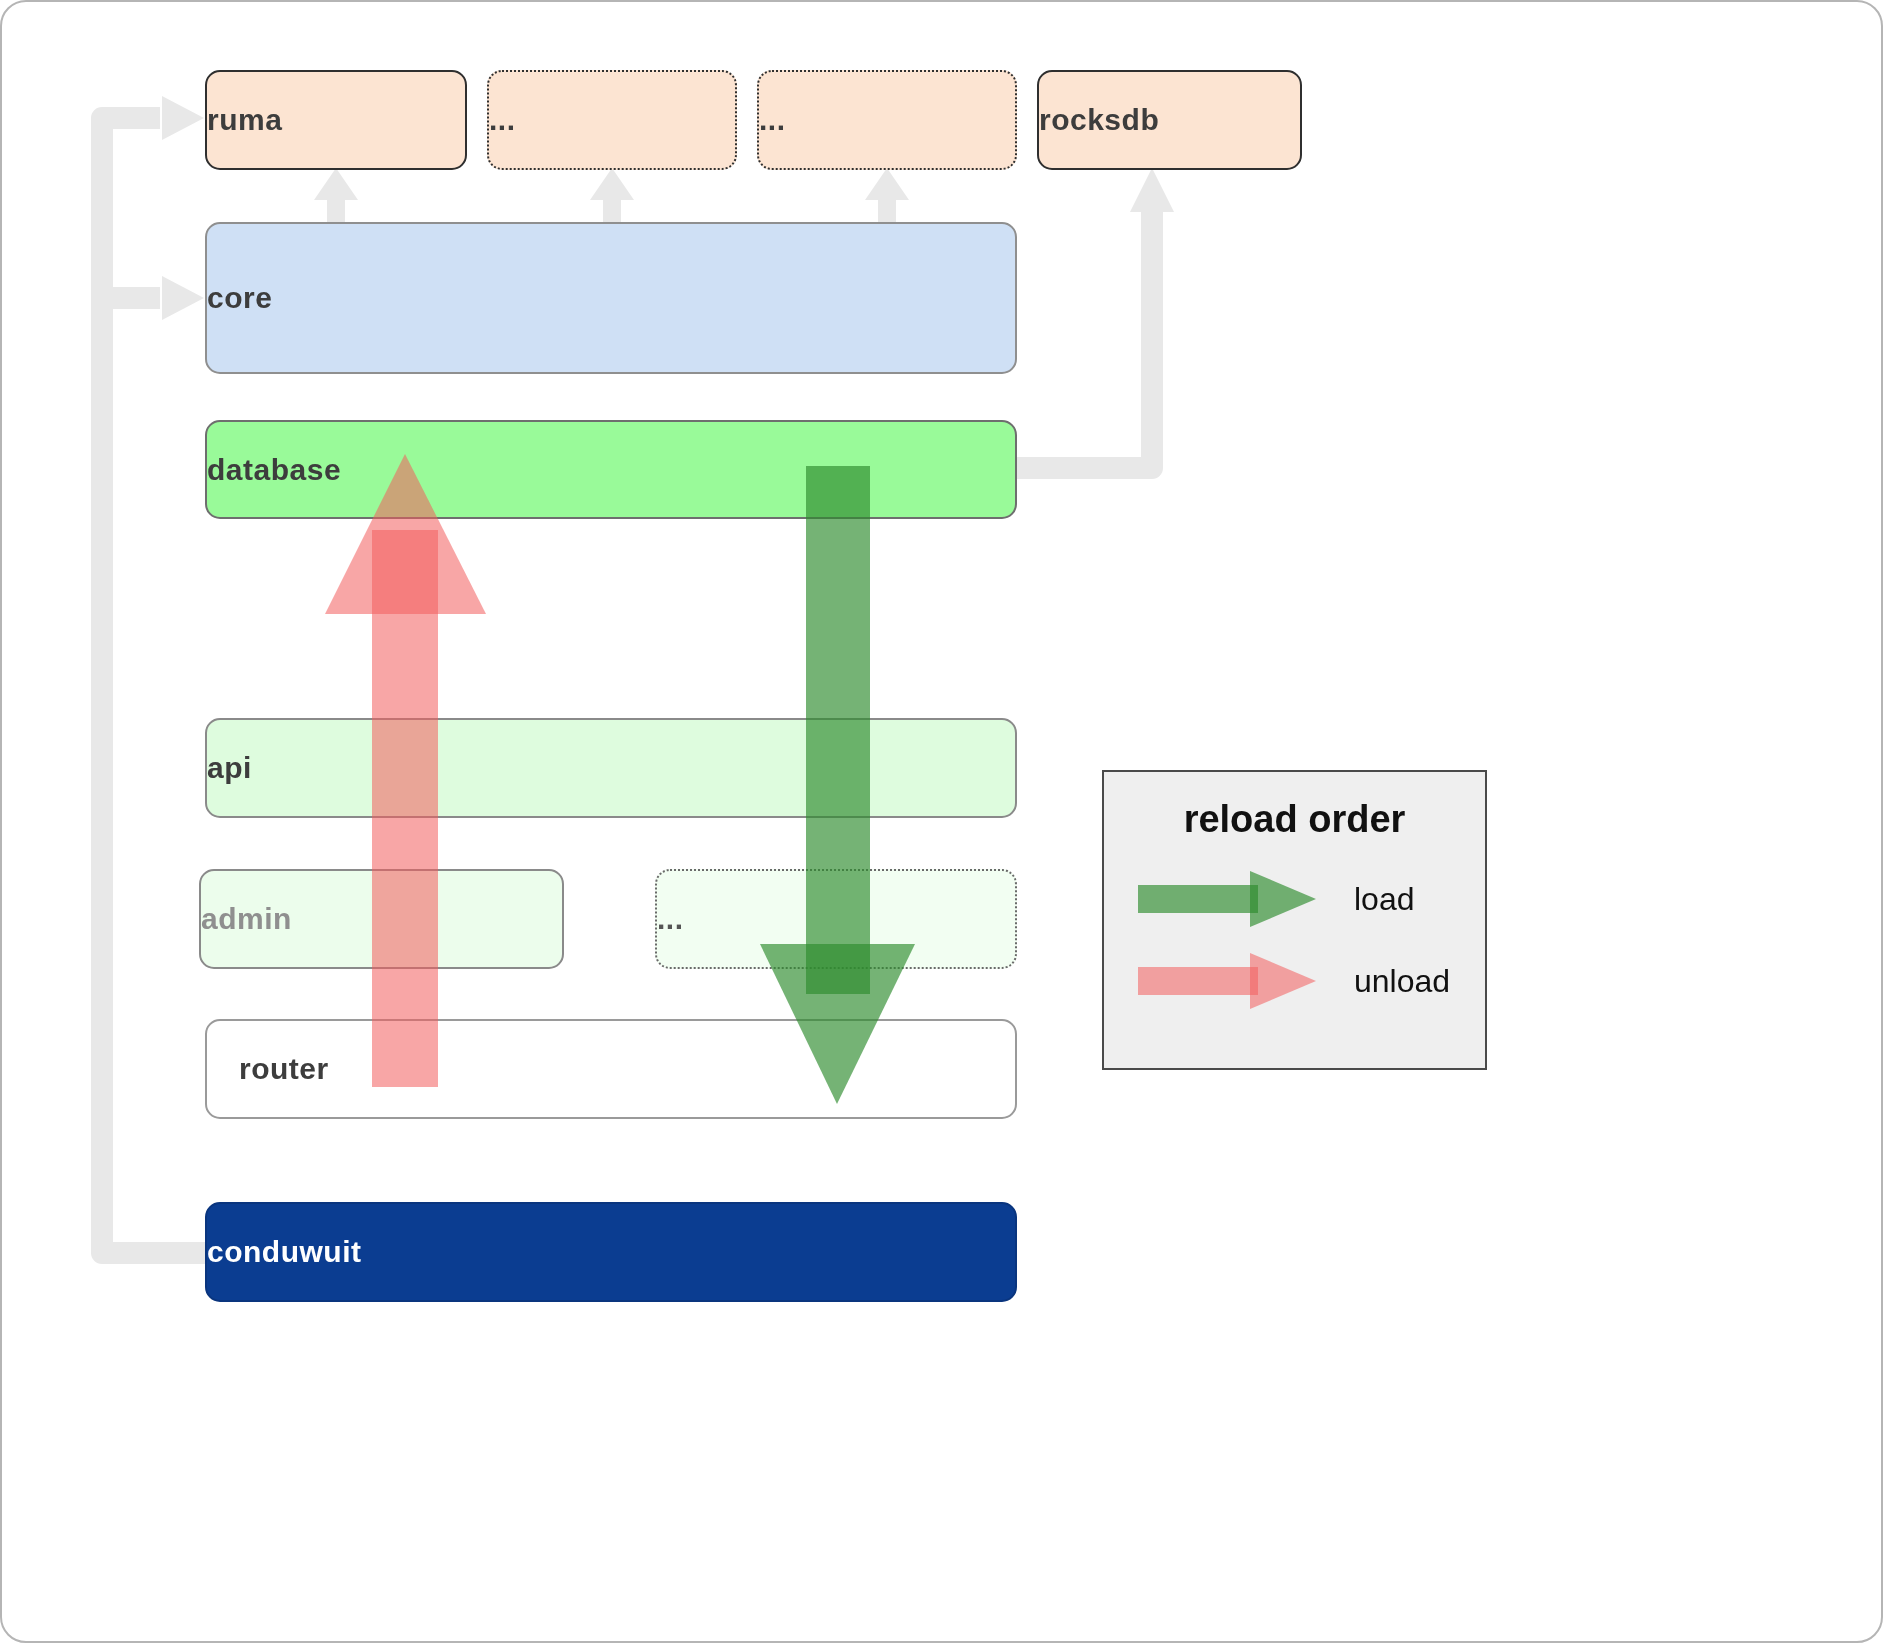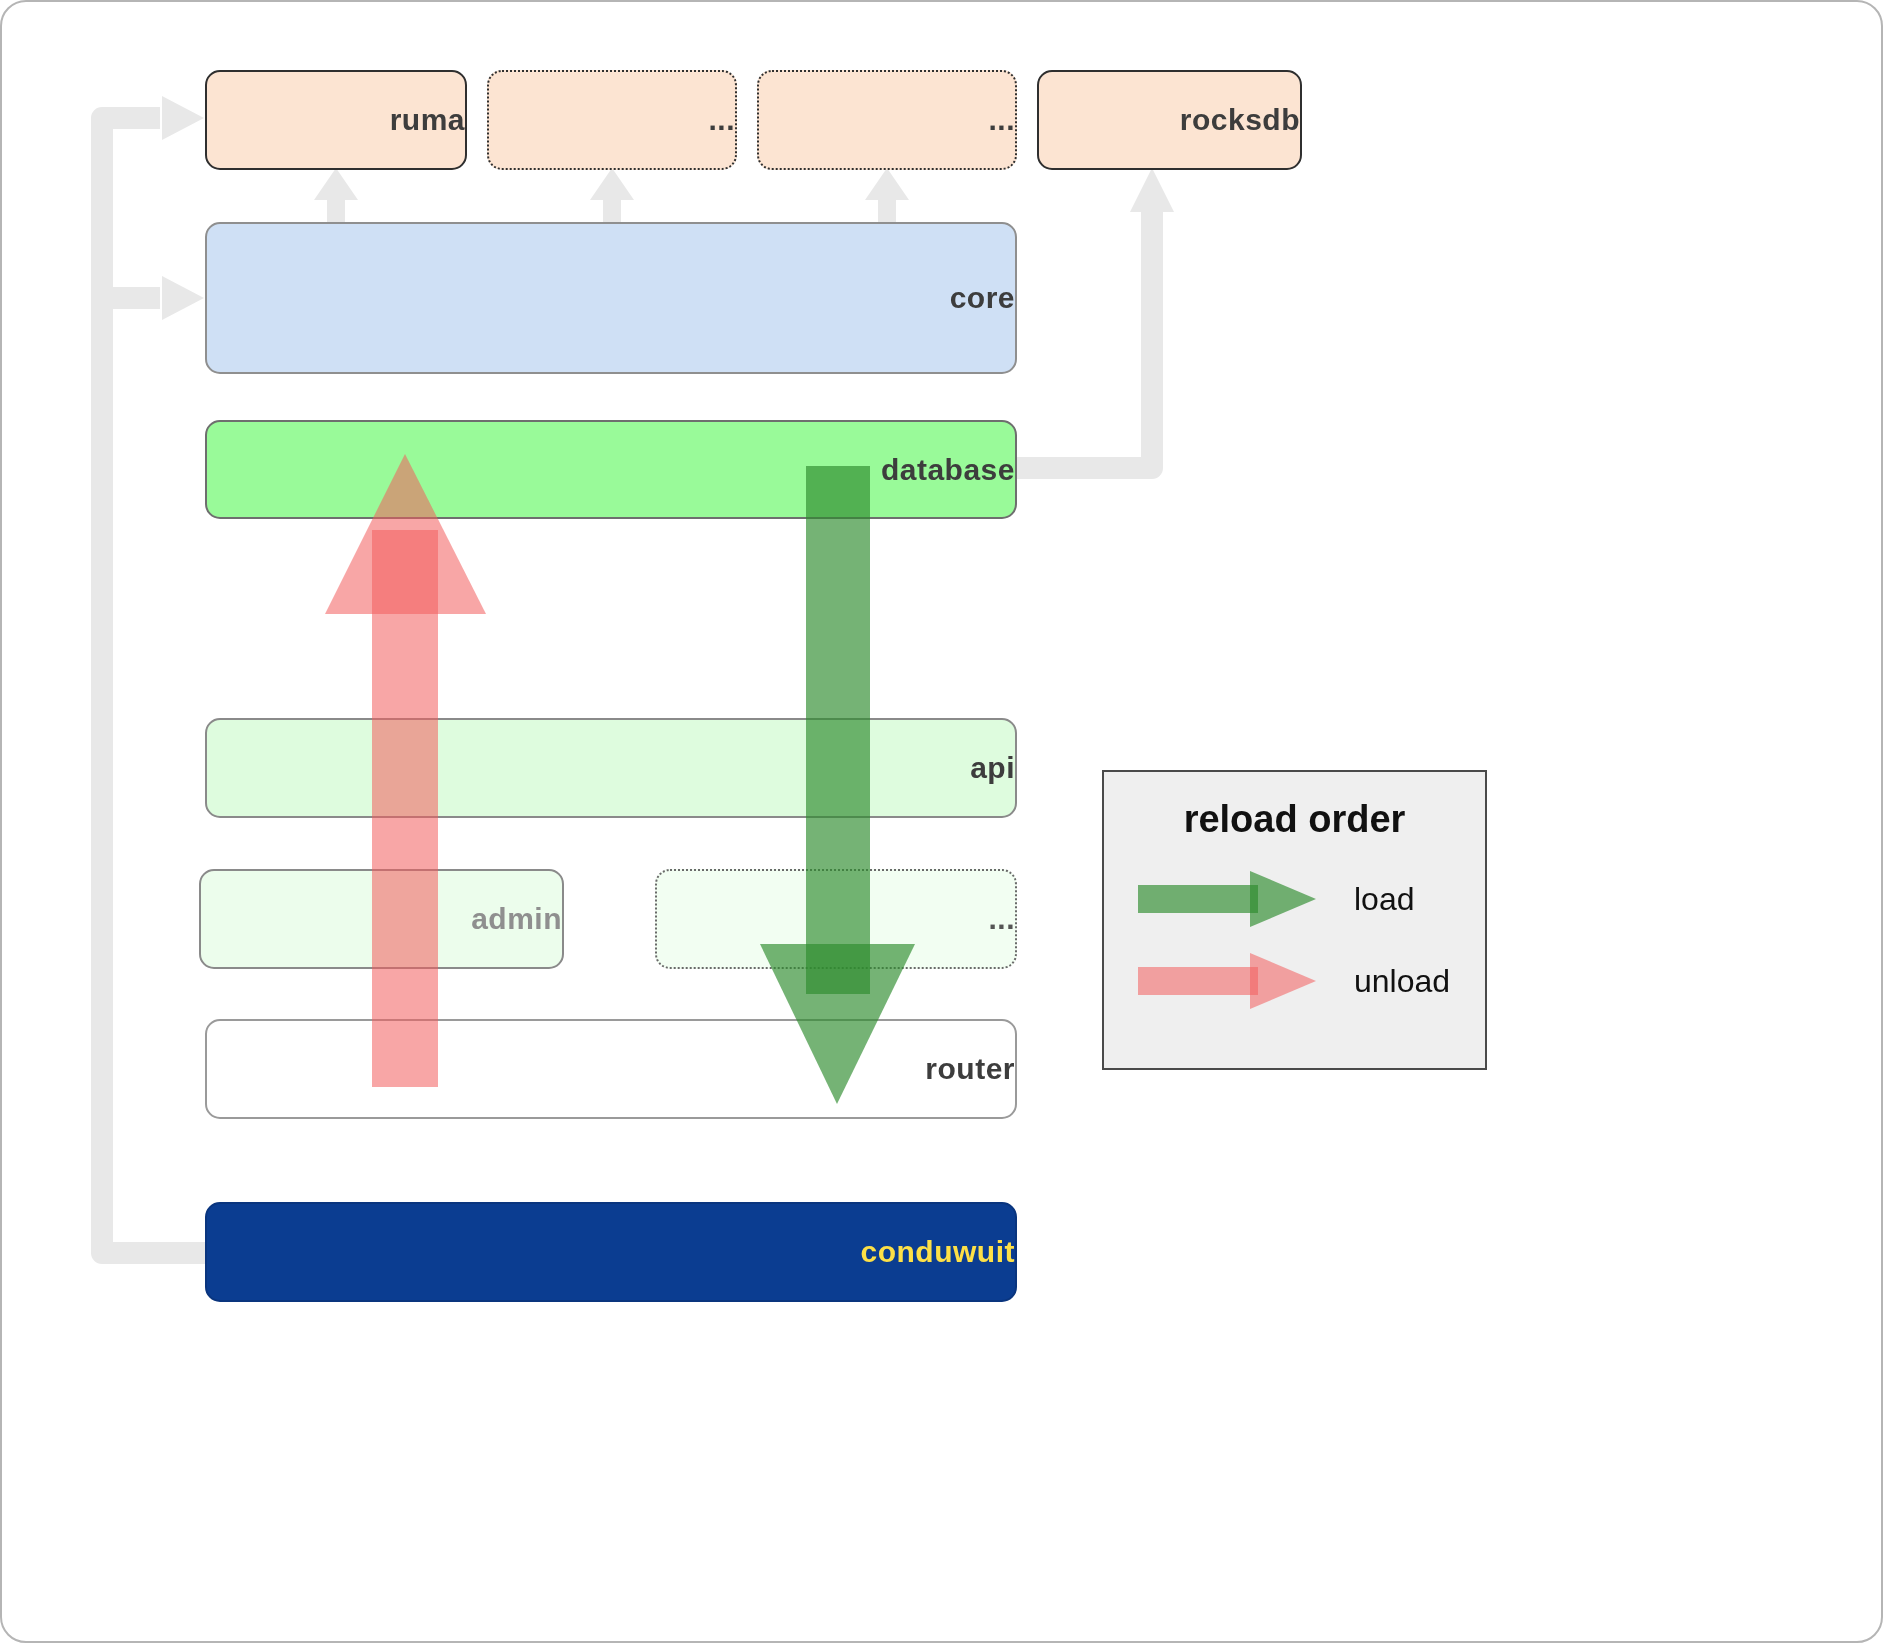--- a/index.html
+++ b/index.html
@@ -20,41 +20,41 @@
     position: absolute;
     left: 0; top: 0;
     width: 1883px; height: 1643px;
     pointer-events: none;
   }
 
   .node {
     position: absolute;
     display: flex;
     align-items: center;
-    justify-content: flex-end;
+    justify-content: flex-start;
     border-radius: 15px;
     font-size: 30px;
     font-weight: 600;
     color: #3d3d3d;
     box-sizing: border-box;
     letter-spacing: 0.5px;
   }
 
   .n-ruma      { left: 203px; top: 68px;  width: 262px; height: 100px; background: #fce4d2; border: 2px solid #2f2f2f; }
   .n-depa      { left: 485px; top: 68px;  width: 250px; height: 100px; background: #fce4d2; border: 2px dotted #2f2f2f; }
   .n-depb      { left: 755px; top: 68px;  width: 260px; height: 100px; background: #fce4d2; border: 2px dotted #2f2f2f; }
   .n-rocksdb   { left: 1035px; top: 68px; width: 265px; height: 100px; background: #fce4d2; border: 2px solid #2f2f2f; }
   .n-core      { left: 203px; top: 220px; width: 812px; height: 152px; background: #cfe0f5; border: 2px solid #8f8f8f; }
   .n-database  { left: 203px; top: 418px; width: 812px; height: 99px;  background: #99fa99; border: 2px solid #6e6e6e; }
   .n-service   { left: 203px; top: 567px; width: 812px; height: 99px;  background: #c9fbc9; border: 2px solid #7a7a7a; }
   .n-api       { left: 203px; top: 716px; width: 812px; height: 100px; background: #defcde; border: 2px solid #8a8a8a; }
   .n-admin     { left: 197px; top: 867px; width: 365px; height: 100px; background: #ecfdec; border: 2px solid #8a8a8a; color: #8f8f8f; }
   .n-more      { left: 653px; top: 867px; width: 362px; height: 100px; background: #f2fef2; border: 2px dotted #6a6a6a; color: #555555; }
   .n-router    { left: 203px; top: 1017px; width: 812px; height: 100px; background: #ffffff; border: 2px solid #9a9a9a; padding-left: 32px; }
-  .n-conduwuit { left: 203px; top: 1200px; width: 812px; height: 100px; background: #0b3d91; border: 2px solid #0a357e; color: #fde047; font-weight: 700; }
+  .n-conduwuit { left: 203px; top: 1200px; width: 812px; height: 100px; background: #0b3d91; border: 2px solid #0a357e; color: #ffffff; font-weight: 700; }
 
   .legend {
     position: absolute;
     left: 1100px; top: 768px;
     width: 385px; height: 300px;
     box-sizing: border-box;
     background: #efefef;
     border: 2px solid #4a4a4a;
     display: flex;
     flex-direction: column;

